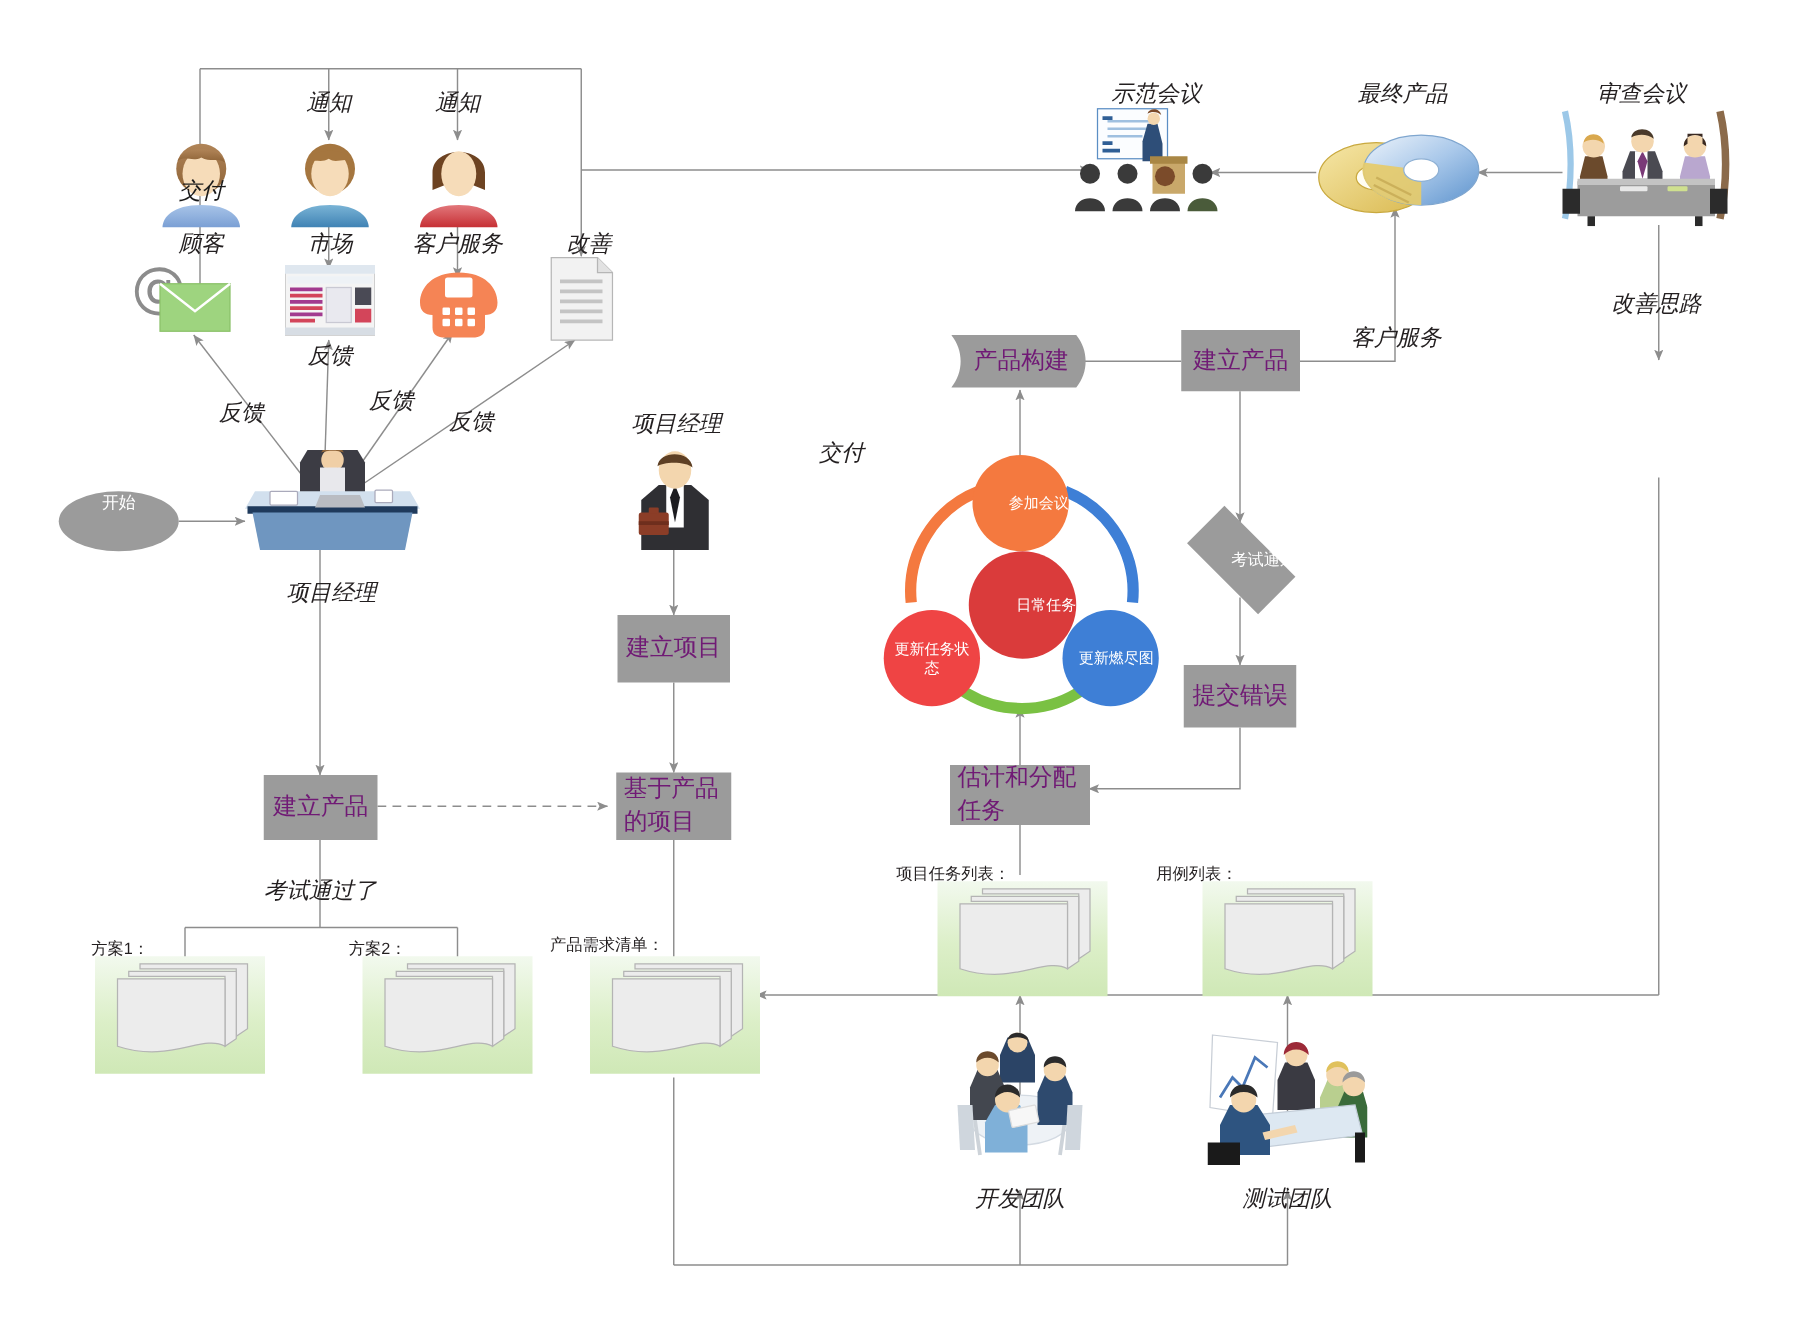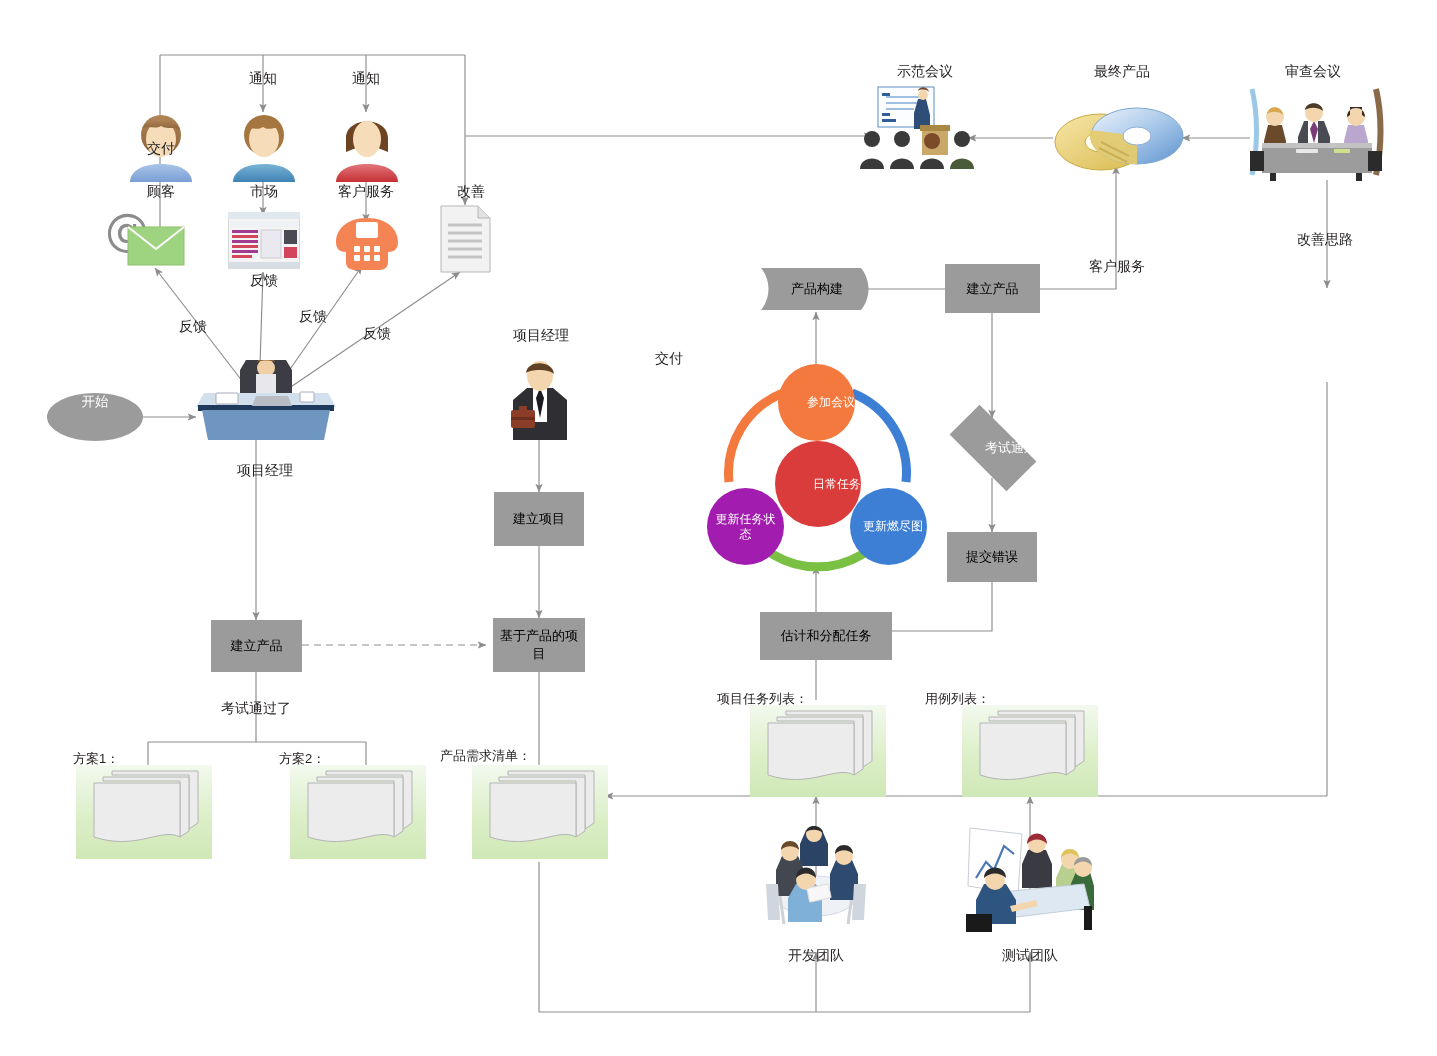--- a/index.html
+++ b/index.html
@@ -1,23 +1,23 @@
 <!DOCTYPE html>
 <html><head>
 <meta charset="utf-8">
 <style>
   html,body{margin:0;padding:0;background:#ffffff;}
   body{font-family:"Liberation Sans","DejaVu Sans",sans-serif;}
   #stage{position:relative;width:1437px;height:1056px;overflow:hidden;background:#fff;}
   svg#wires{position:absolute;left:0;top:0;width:1437px;height:1056px;pointer-events:none;}
-  .lbl{position:absolute;font-size:14px;color:#231f20;white-space:nowrap;}
+  .lbl{position:absolute;font-size:18px;color:#231f20;white-space:nowrap;font-style:italic;}
   .lbl.c{transform:translateX(-50%);}
   
-  .pbox{position:absolute;background:#9b9b9b;color:#000000;font-size:13px;
-        display:flex;align-items:center;justify-content:center;text-align:center;
+  .pbox{position:absolute;background:#9b9b9b;color:#701a75;font-size:19px;
+        display:flex;align-items:center;justify-content:center;
         line-height:1.35;box-sizing:border-box;padding:2px 6px;}
   .oval{position:absolute;background:#9b9b9b;color:#fff;font-size:13.5px;border-radius:50%;
         display:flex;justify-content:center;}
   .diamond{position:absolute;display:flex;align-items:center;justify-content:flex-end;}
   .diamond .dtxt{position:relative;z-index:2;color:#fff;font-size:13px;white-space:nowrap;}
   .diamond .dshape{position:absolute;left:0;top:0;width:100%;height:100%;background:#9b9b9b;
         transform:rotate(45deg) scale(.705);}
   
   .stack{position:absolute;background:linear-gradient(180deg,#f2f9ee 0%,#dcefc8 55%,#cfe8b6 100%);}
   .stack svg{position:absolute;left:0;top:0;}
@@ -339,21 +339,21 @@
     <g fill="none" stroke-width="9">
       <path d="M83,31 A86,86 0 0 0 29,120" stroke="#f4793f"></path>
       <path d="M152,31 A86,86 0 0 1 206,120" stroke="#3e7fd6"></path>
       <path d="M42,160 A86,86 0 0 0 193,160" stroke="#7ac143"></path>
     </g>
   </svg>
 
   <div class="circ" style="left:778px;top:364px;width:77px;height:77px;background:#f4793f;">
     <span>参加会议</span>
   </div>
-  <div class="circ" style="left:707px;top:488px;width:77px;height:77px;background:#a21caf;padding:0 6px;">
+  <div class="circ" style="left:707px;top:488px;width:77px;height:77px;background:#ef4444;padding:0 6px;">
     <span>更新任务状态</span>
   </div>
   <div class="circ" style="left:850px;top:488px;width:77px;height:77px;background:#3e7fd6;padding:0 4px;">
     <span>更新燃尽图</span>
   </div>
   <div class="circ" style="left:775px;top:441px;width:86px;height:86px;background:#da3b3b;">
     <span>日常任务</span>
   </div>
 
   <div class="pbox" style="left:761px;top:264px;width:112px;height:49px;background:none;padding:0;">
@@ -369,21 +369,21 @@
 
   <div class="diamond" style="left:936px;top:418px;width:114px;height:60px;">
     <div class="dshape"></div>
     <span class="dtxt">考试通过了</span>
   </div>
 
   <div class="pbox" style="left:947px;top:532px;width:90px;height:50px;">
     <span>提交错误</span>
   </div>
 
-  <div class="pbox" style="left:760px;top:612px;width:132px;height:48px;">
+  <div class="pbox" style="left:760px;top:612px;width:112px;height:48px;">
     <span>估计和分配任务</span>
   </div>
 
   <div class="lbl c" style="left:1117px;top:258px;">客户服务</div>
 
   <div class="lbl c" style="left:925px;top:63px;">示范会议</div>
   <div class="cyc" style="left:860px;top:85px;">
     <svg width="120" height="85" viewBox="0 0 120 85">
       <rect x="18" y="2" width="56" height="40" fill="#fbfdff" stroke="#5b8ec4"></rect>
       <g stroke="#9fc0e0" stroke-width="2">

